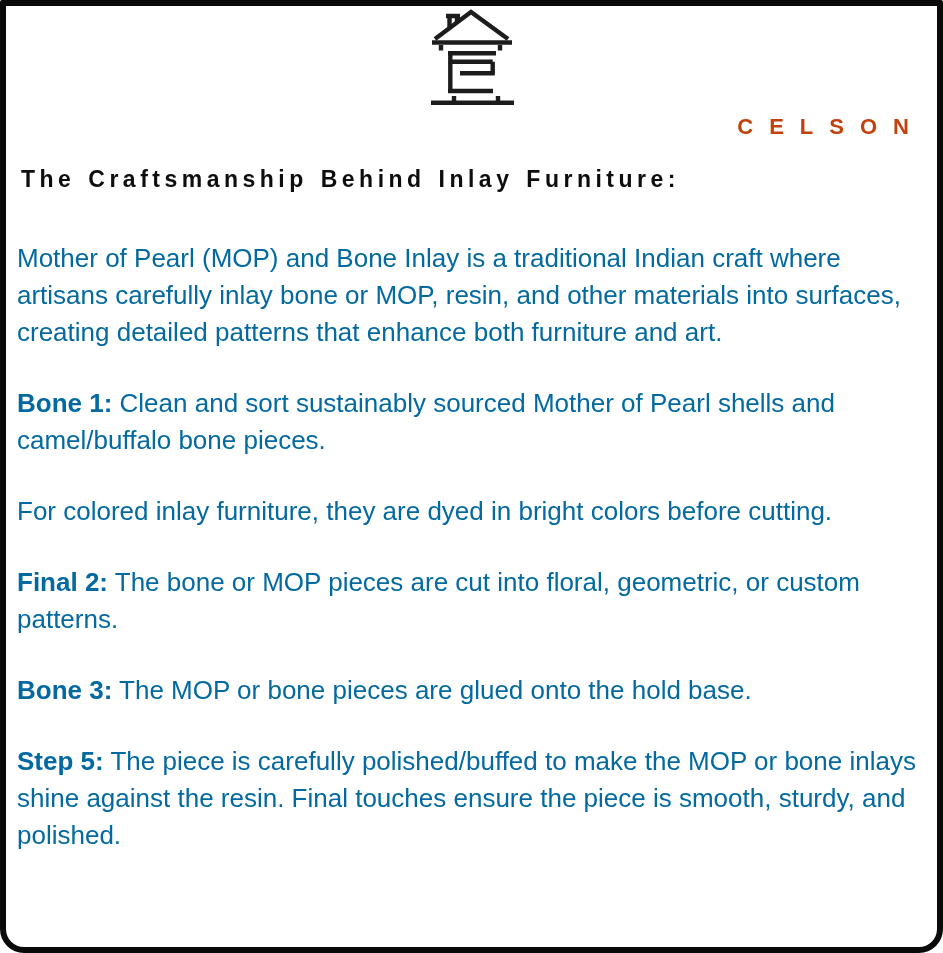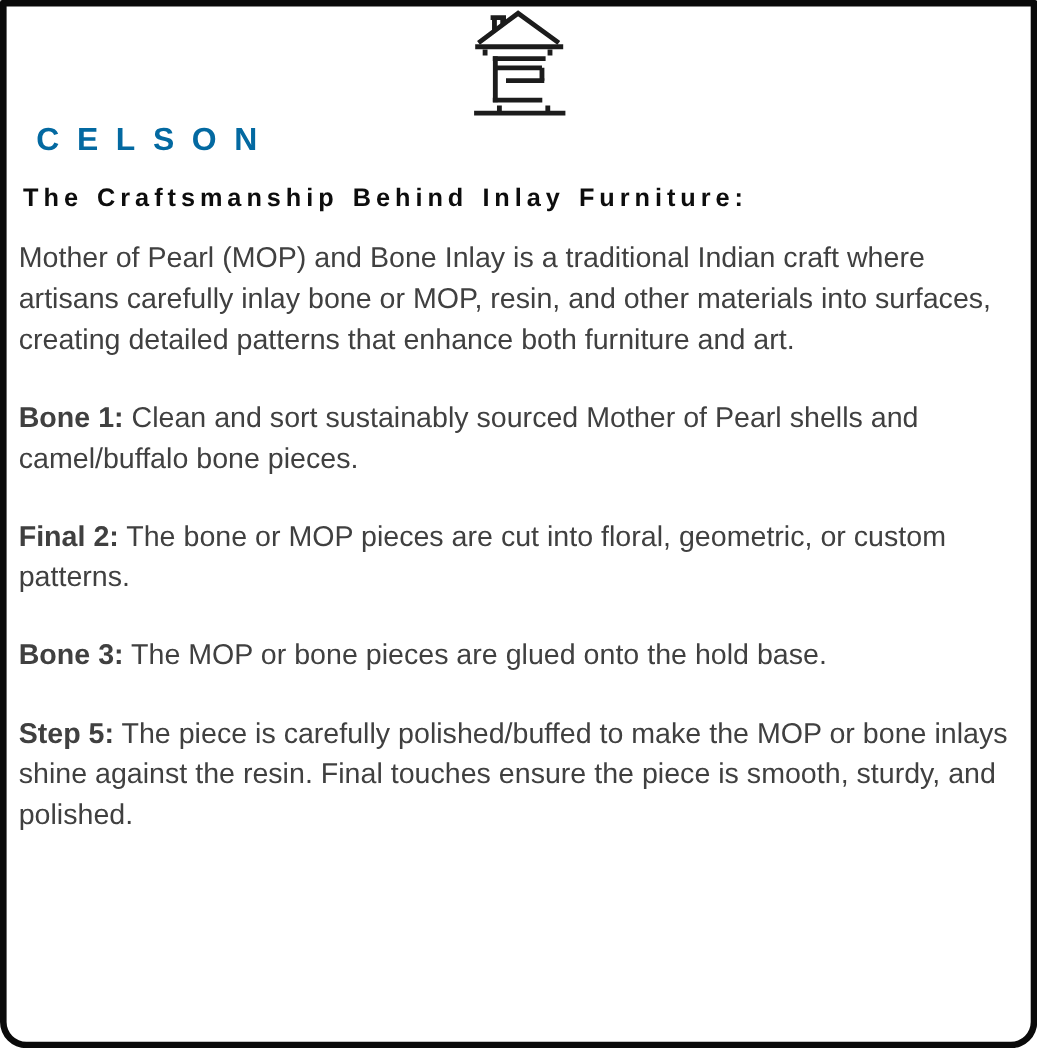--- a/index.html
+++ b/index.html
@@ -24,44 +24,44 @@
     text-align: center;
     margin-top: 2px;
     line-height: 0;
   }
   .logo-svg {
     width: 88px;
     height: 100px;
     display: inline-block;
   }
   .brand-name {
-    text-align: left;
-    font-size: 29px;
+    text-align: right;
+    font-size: 22px;
     font-weight: 700;
     letter-spacing: 16px;
     padding-left: 16px; 
     line-height: 32px;
     margin-top: 3px;
-    color: #0369a1;
+    color: #c2410c;
   }
   .heading {
     font-size: 23px;
     font-weight: 700;
     letter-spacing: 4.5px;
     word-spacing: 2px;
     line-height: 32px;
     margin-top: 20px;
     padding-left: 4px;
     color: #0d0d0d;
   }
   .body-copy {
-    margin-top: 21px;
+    margin-top: 45px;
     font-size: 26px;
     line-height: 37px;
-    color: #404040;
+    color: #0369a1;
   }
   .para {
     margin: 0 0 34px 0;
     padding: 0;
   }
   .step-label {
     font-weight: 700;
   }
 </style>
 </head>
@@ -99,20 +99,21 @@
   <div class="brand-name">CELSON</div>
 
   <div class="heading">The Craftsmanship Behind Inlay Furniture:</div>
 
   <div class="body-copy">
 
     <p class="para"><span>Mother of Pearl (MOP) and Bone Inlay is a traditional Indian craft where artisans carefully inlay bone or MOP, resin, and other materials into surfaces, creating detailed patterns that enhance both furniture and art.</span></p>
 
     <p class="para"><strong class="step-label">Bone 1:</strong><span> Clean and sort sustainably sourced Mother of Pearl shells and camel/buffalo bone pieces.</span></p>
 
+    <p class="para"><span>For colored inlay furniture, they are dyed in bright colors before cutting.</span></p>
 
     <p class="para"><strong class="step-label">Final 2:</strong><span> The bone or MOP pieces are cut into floral, geometric, or custom patterns.</span></p>
 
     <p class="para"><strong class="step-label">Bone 3:</strong><span> The MOP or bone pieces are glued onto the hold base.</span></p>
 
 
     <p class="para"><strong class="step-label">Step 5:</strong><span> The piece is carefully polished/buffed to make the MOP or bone inlays shine against the resin. Final touches ensure the piece is smooth, sturdy, and polished.</span></p>
 
   </div>
 </div>

